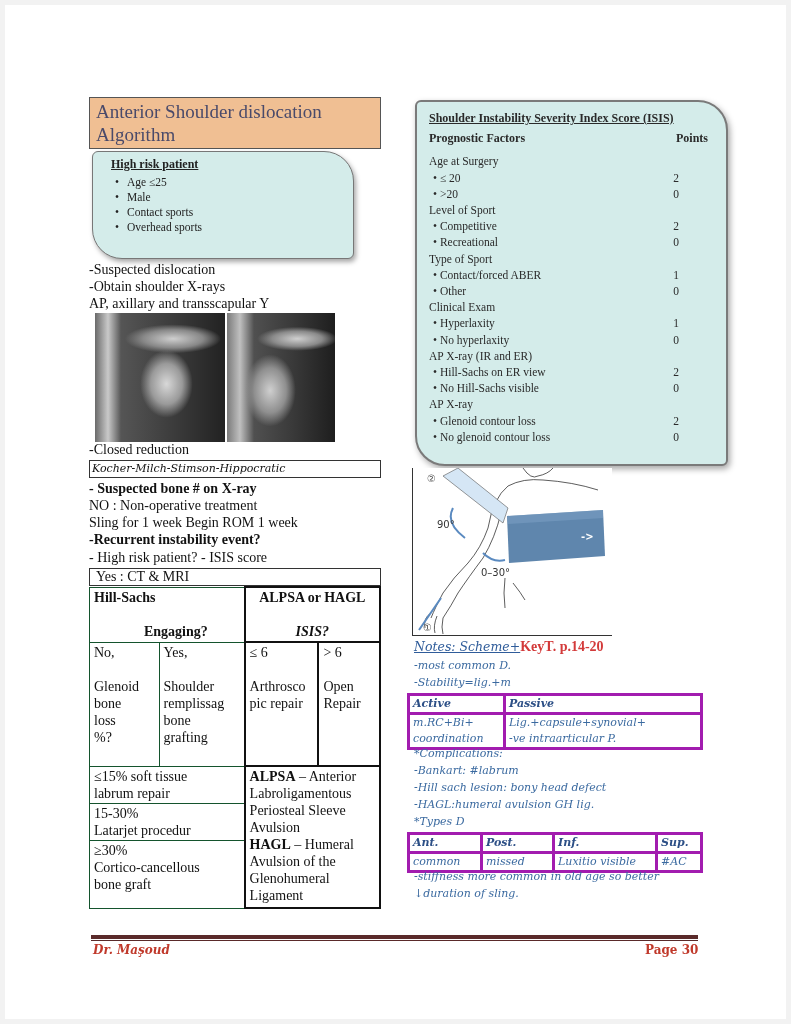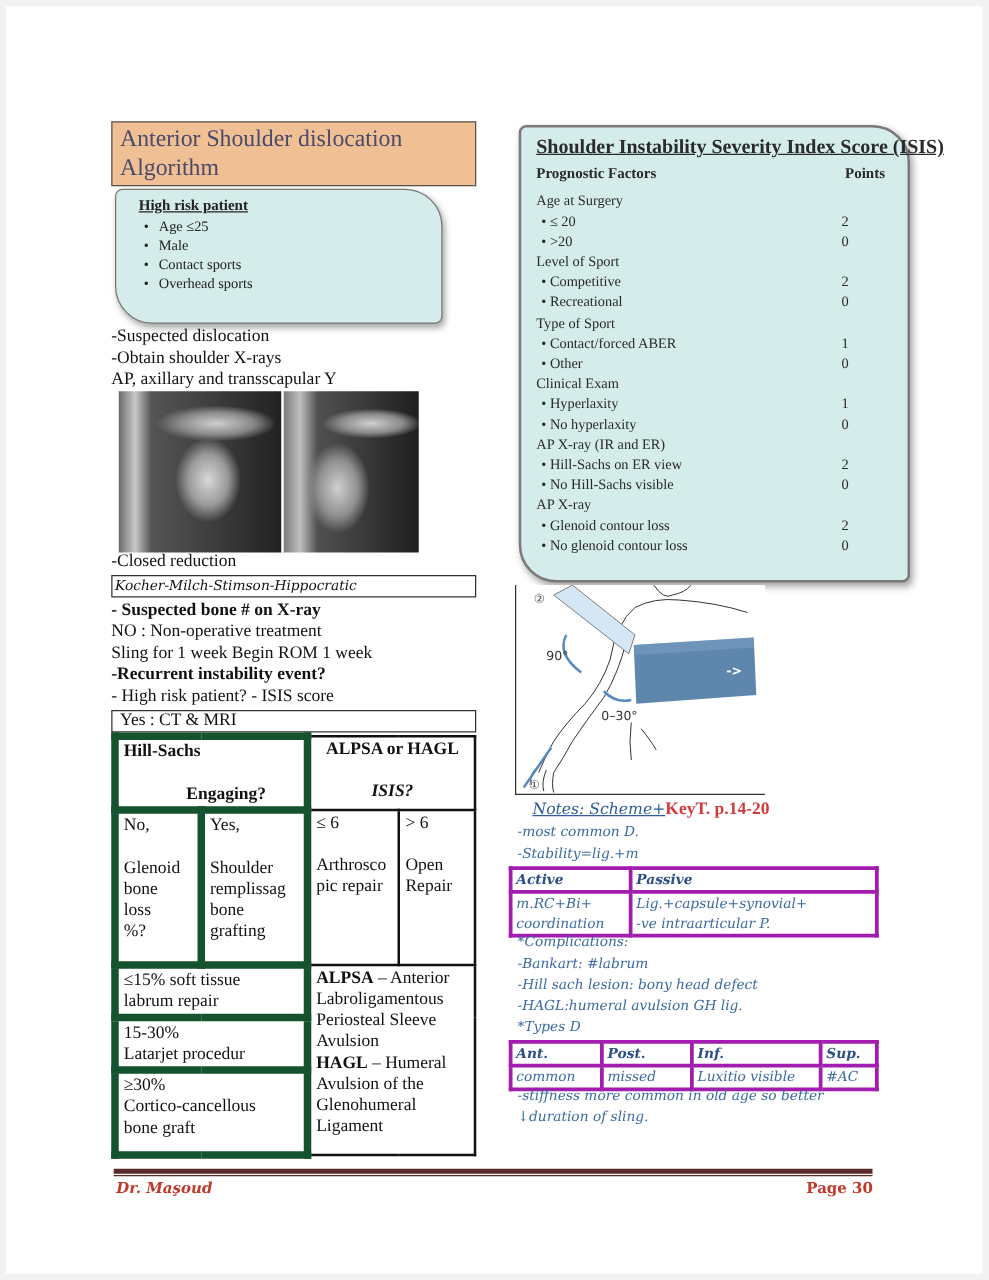--- a/index.html
+++ b/index.html
@@ -28,40 +28,40 @@
   .xray-l { left: 95px; width: 130px; background: radial-gradient(ellipse 35px 45px at 55% 55%, #d8d8d8 0%, #9a9a9a 45%, transparent 75%), radial-gradient(ellipse 60px 18px at 60% 20%, #cfcfcf 0%, #888 50%, transparent 80%), linear-gradient(90deg, #6a6a6a 0%, #c9c9c9 10%, #555 20%, #3c3c3c 60%, #222 100%); }
   .xray-r { left: 227px; width: 108px; background: radial-gradient(ellipse 32px 45px at 40% 60%, #cfcfcf 0%, #8f8f8f 50%, transparent 80%), radial-gradient(ellipse 50px 15px at 65% 20%, #d0d0d0 0%, #8a8a8a 50%, transparent 80%), linear-gradient(90deg, #7a7a7a 0%, #c0c0c0 12%, #505050 25%, #3a3a3a 60%, #1e1e1e 100%); }
 
   .kocher-box { left: 89px; top: 460px; width: 292px; height: 18px; border: 1px solid #333; font-family: "DejaVu Serif", serif;
     font-style: italic; font-size: 11px; line-height: 16px; padding-left: 2px; }
 
   .yes-box { left: 89px; top: 568px; width: 292px; height: 18px; border: 1px solid #333; font-size: 14px; line-height: 16px; padding-left: 6px; }
 
   
   table.grid { position: absolute; border-collapse: collapse; font-size: 14px; line-height: 17px; }
-  table.grid td { border: 6px solid #14532d; vertical-align: top; padding: 1px 4px; }
+  table.grid td { border: 1px solid #14532d; vertical-align: top; padding: 1px 4px; }
   .thick { border: 2px solid #111 !important; }
 
   
   .isis-box { left: 415px; top: 100px; width: 313px; height: 366px; background: #d4ecea; border: 2px solid #7a7a7a;
     border-radius: 6px 30px 6px 30px; box-shadow: 2px 3px 6px rgba(0,0,0,0.35); padding: 8px 14px 0 12px;
     font-size: 11.5px; line-height: 16.2px; color: #2a2a2a; }
-  .isis-title { font-weight: bold; text-decoration: underline; font-size: 16px; white-space: nowrap; }
+  .isis-title { font-weight: bold; text-decoration: underline; font-size: 12px; white-space: nowrap; }
   .isis-head { display: flex; justify-content: space-between; font-weight: bold; font-size: 12px; margin: 4px 0 7px 0; }
   .isis-row { display: flex; justify-content: space-between; }
   .isis-row .pts { width: 20px; text-align: center; margin-right: 26px; }
   .isis-item { padding-left: 4px; }
   .isis-item::before { content: "• "; }
 
   
   .illus { left: 412px; top: 468px; width: 200px; height: 168px; border-left: 1px solid #333; border-bottom: 1px solid #333; overflow: hidden; background: #fff; }
 
   
   .notes { font-family: "DejaVu Serif", serif; font-style: italic; color: #3b6aa0; font-size: 11px; line-height: 16px; white-space: nowrap; }
-  .notes-head { left: 414px; top: 639px; font-size: 12.5px; margin-left: 12px; }
+  .notes-head { left: 414px; top: 639px; font-size: 12.5px; }
   .notes-head .u { text-decoration: underline; color: #2f5c9a; font-style: italic; }
   .notes-head .red { color: #d33a3a; font-style: normal; font-family: "Liberation Serif", serif; font-weight: bold; font-size: 14px; }
   table.ntab { position: absolute; border-collapse: collapse; }
   table.ntab td { border: 3px solid #a21caf; padding: 0 3px; vertical-align: top; font-family: "DejaVu Serif", serif; font-style: italic; color: #3b6aa0; font-size: 11px; line-height: 16px; }
   table.ntab td.h { font-weight: bold; color: #2c4f86; }
 
   
   .footer-line { left: 91px; top: 935px; width: 607px; height: 4px; background: #5a2a2a; }
   .footer-line2 { left: 91px; top: 940px; width: 607px; height: 1px; background: #5a2a2a; }
   .footer-left { left: 93px; top: 943px; font-family: "DejaVu Serif", serif; font-style: italic; font-weight: bold; font-size: 12px; color: #c0392b; }

